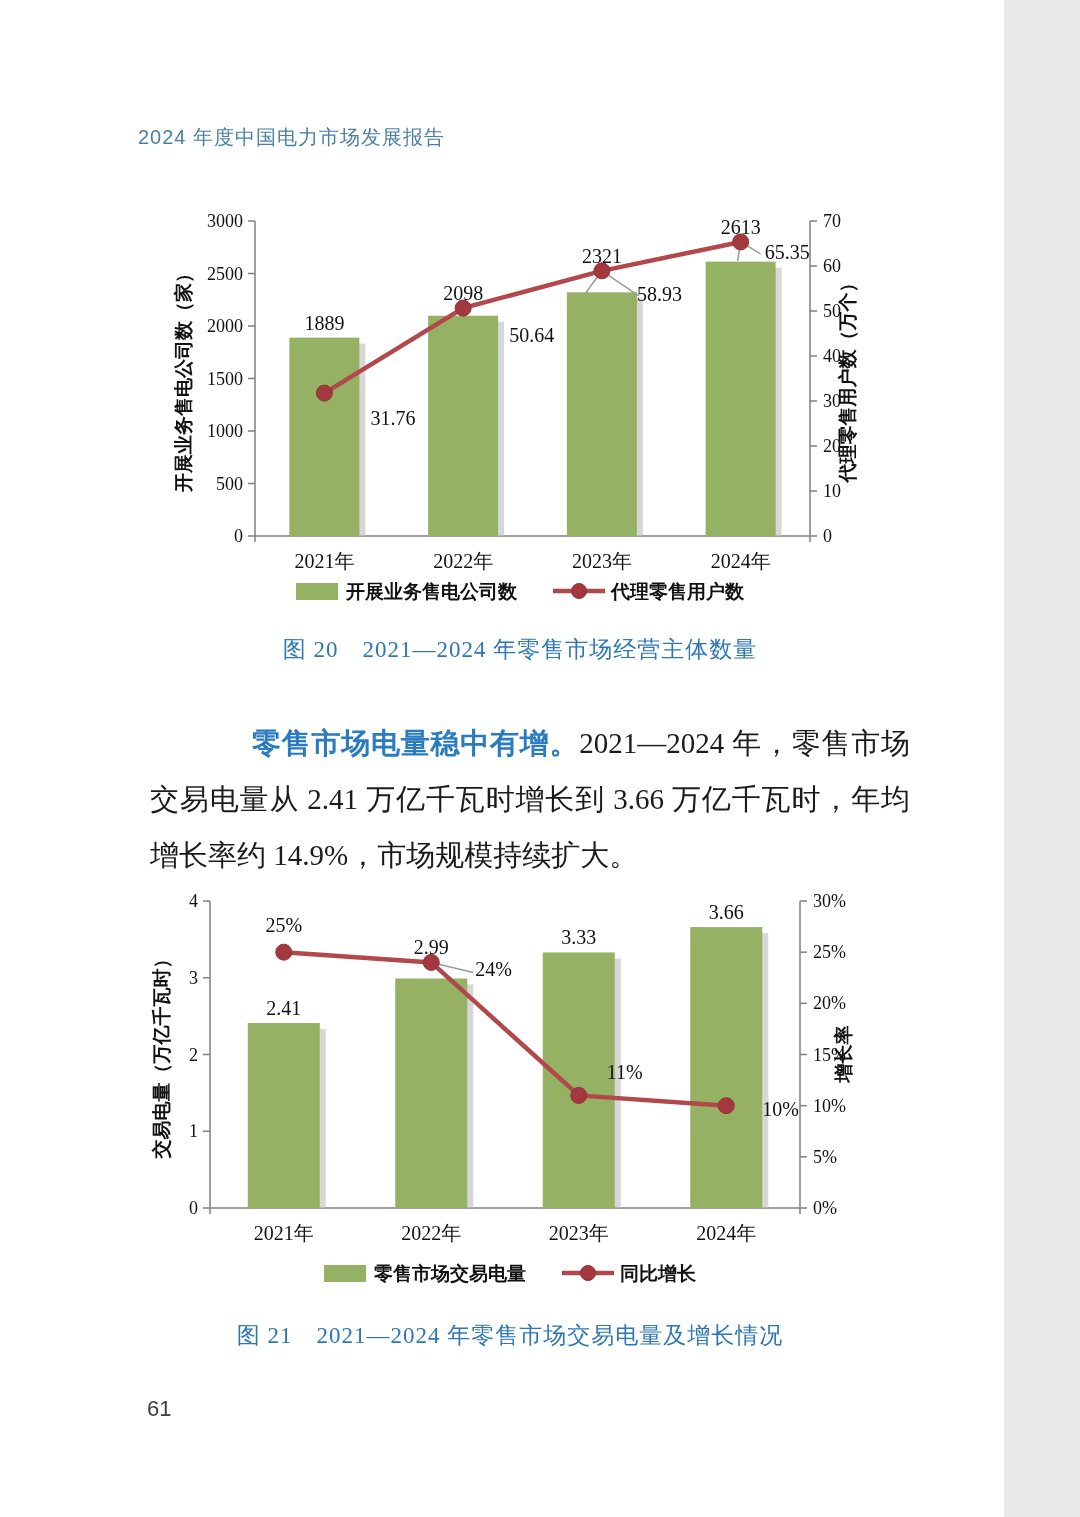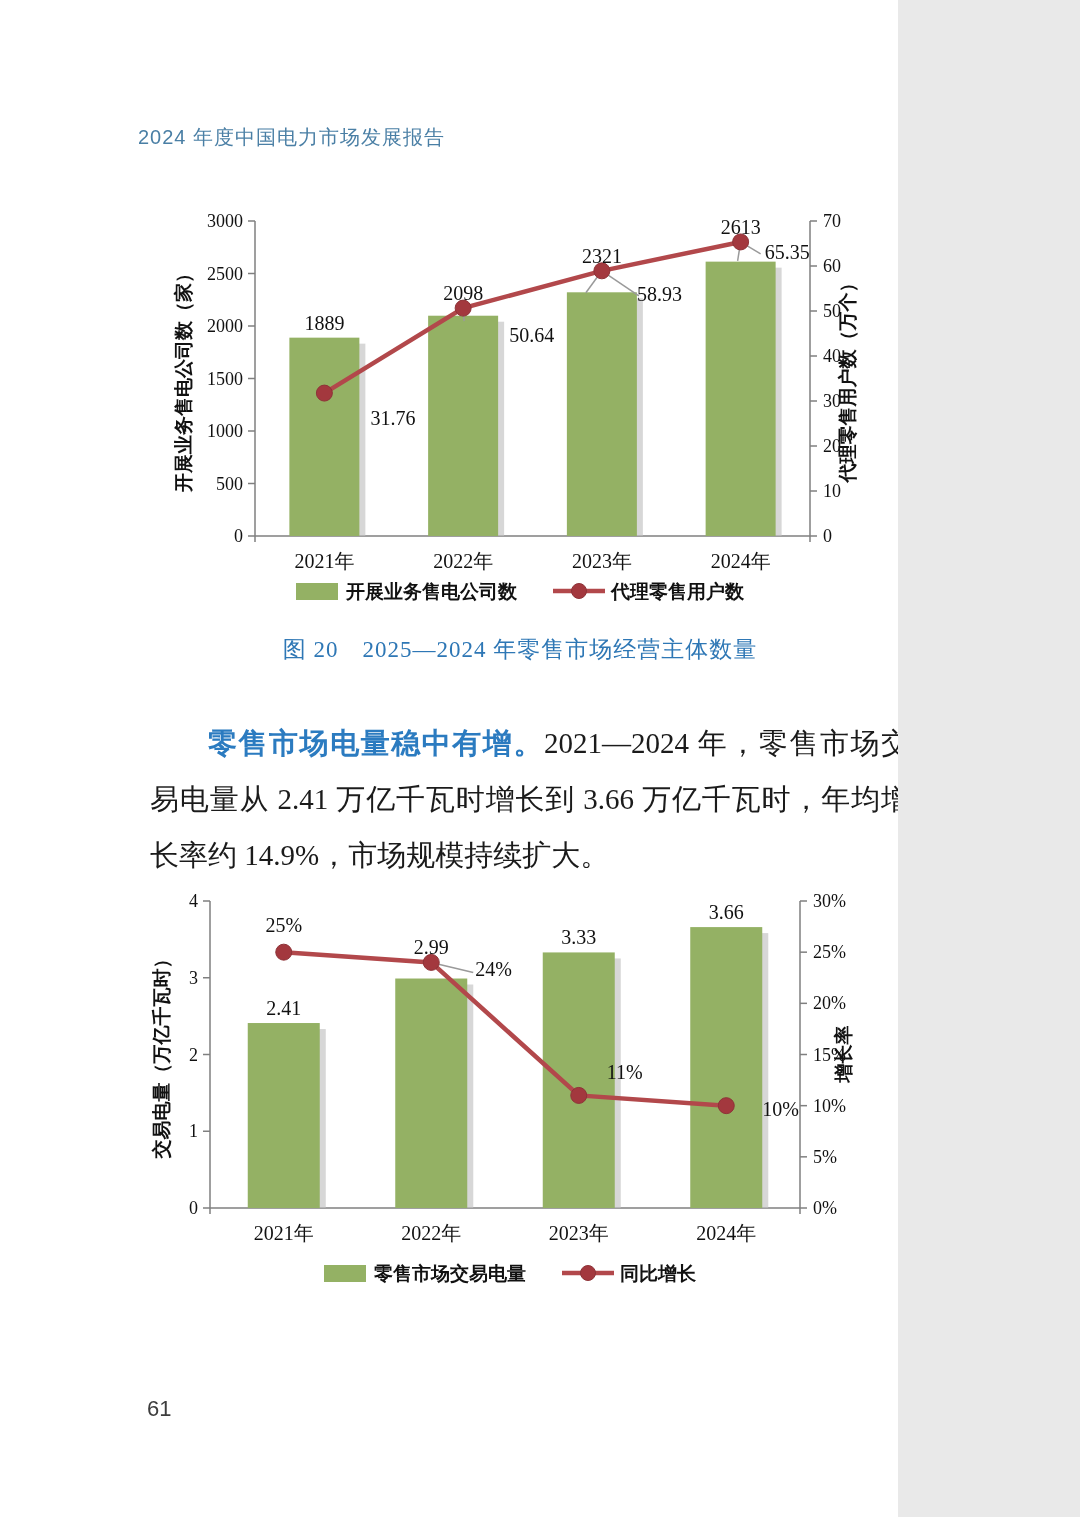--- a/index.html
+++ b/index.html
@@ -1,28 +1,28 @@
 <!DOCTYPE html>
 <html><head>
 <meta charset="utf-8">
 <style>
   html,body{margin:0;padding:0;background:#e9e9e9;}
-  .page{position:relative;width:898px;height:1517px;background:#ffffff;overflow:hidden;
+  .page{position:relative;width:1004px;height:1517px;background:#ffffff;overflow:hidden;
         font-family:"Liberation Serif","DejaVu Serif",serif;}
   .header{position:absolute;left:138px;top:124px;font-family:"Liberation Sans","DejaVu Sans",sans-serif;
           font-size:20px;font-weight:500;color:#4a7fa5;letter-spacing:1px;}
   figure{margin:0;padding:0;position:absolute;}
   #fig20{left:170px;top:196px;width:700px;height:432px;}
   #fig21{left:150px;top:876px;width:720px;height:450px;}
   .caption{position:absolute;text-align:center;color:#2e77b5;font-size:23px;letter-spacing:1px;}
   #cap20{left:160px;top:634px;width:720px;}
   #cap21{left:150px;top:1320px;width:720px;}
   .para{position:absolute;left:150px;top:686px;width:760px;font-size:29px;line-height:56px;
         text-align:justify;text-indent:58px;color:#1b1b1b;}
-  .para .lead{font-weight:bold;color:#2b7bc0;}
+  .para .lead{font-weight:bold;color:#2b7bc0;margin-left:44px;}
   .pageno{position:absolute;left:147px;top:1396px;font-family:"Liberation Sans","DejaVu Sans",sans-serif;
           font-size:22px;color:#3d3d3d;}
   svg{display:block;}
   svg text{font-family:"Liberation Serif","DejaVu Serif",serif;}
   svg .tick{font-size:18px;fill:#111;}
   svg .xlab{font-size:20px;fill:#111;}
   svg .dlab{font-size:20px;fill:#111;}
   svg .atitle{font-size:19px;font-weight:bold;fill:#111;
               font-family:"Liberation Sans","DejaVu Sans",sans-serif;}
   svg .legtext{font-size:19px;font-weight:bold;fill:#111;
@@ -120,21 +120,21 @@
         </g>
         <g>
           <rect x="126" y="387" width="42" height="17" fill="#94b164"></rect>
           <text x="176" y="402" class="legtext">开展业务售电公司数</text>
           <line x1="383" y1="395" x2="435" y2="395" stroke="#b2484b" stroke-width="4.5"></line>
           <circle cx="409" cy="395" r="7.5" fill="#a3383e" stroke="#8e3338"></circle>
           <text x="441" y="402" class="legtext">代理零售用户数</text>
         </g>
       </svg>
   </figure>
-  <div class="caption" id="cap20">图 20　2025—2024 年零售市场经营主体数量</div>
+  <div class="caption" id="cap20">图 20　2021—2024 年零售市场经营主体数量</div>
 
   <p class="para"><span class="lead">零售市场电量稳中有增。</span><span>2021—2024 年，零售市场交易电量从 2.41 万亿千瓦时增长到 3.66 万亿千瓦时，年均增长率约 14.9%，市场规模持续扩大。</span></p>
 
   <figure id="fig21">
     <svg id="chart1" width="720" height="450" viewBox="0 0 720 450">
         <g stroke="#7f7f7f" stroke-width="1.5">
           <line x1="60" y1="25" x2="60" y2="332"></line>
           <line x1="650" y1="25" x2="650" y2="332"></line>
           <line x1="60" y1="332" x2="650" y2="332"></line>
           <line x1="60" y1="332" x2="60" y2="338"></line>
@@ -206,16 +206,17 @@
         </g>
         <g>
           <rect x="174" y="389" width="42" height="17" fill="#94b164"></rect>
           <text x="224" y="404" class="legtext">零售市场交易电量</text>
           <line x1="412" y1="397" x2="464" y2="397" stroke="#b2484b" stroke-width="4.5"></line>
           <circle cx="438" cy="397" r="7.5" fill="#a3383e" stroke="#8e3338"></circle>
           <text x="470" y="404" class="legtext">同比增长</text>
         </g>
       </svg>
   </figure>
+  <div class="caption" id="cap21">图 21　2021—2024 年零售市场交易电量及增长情况</div>
 
   <div class="pageno">61</div>
 
 </div>
 
 </body></html>

